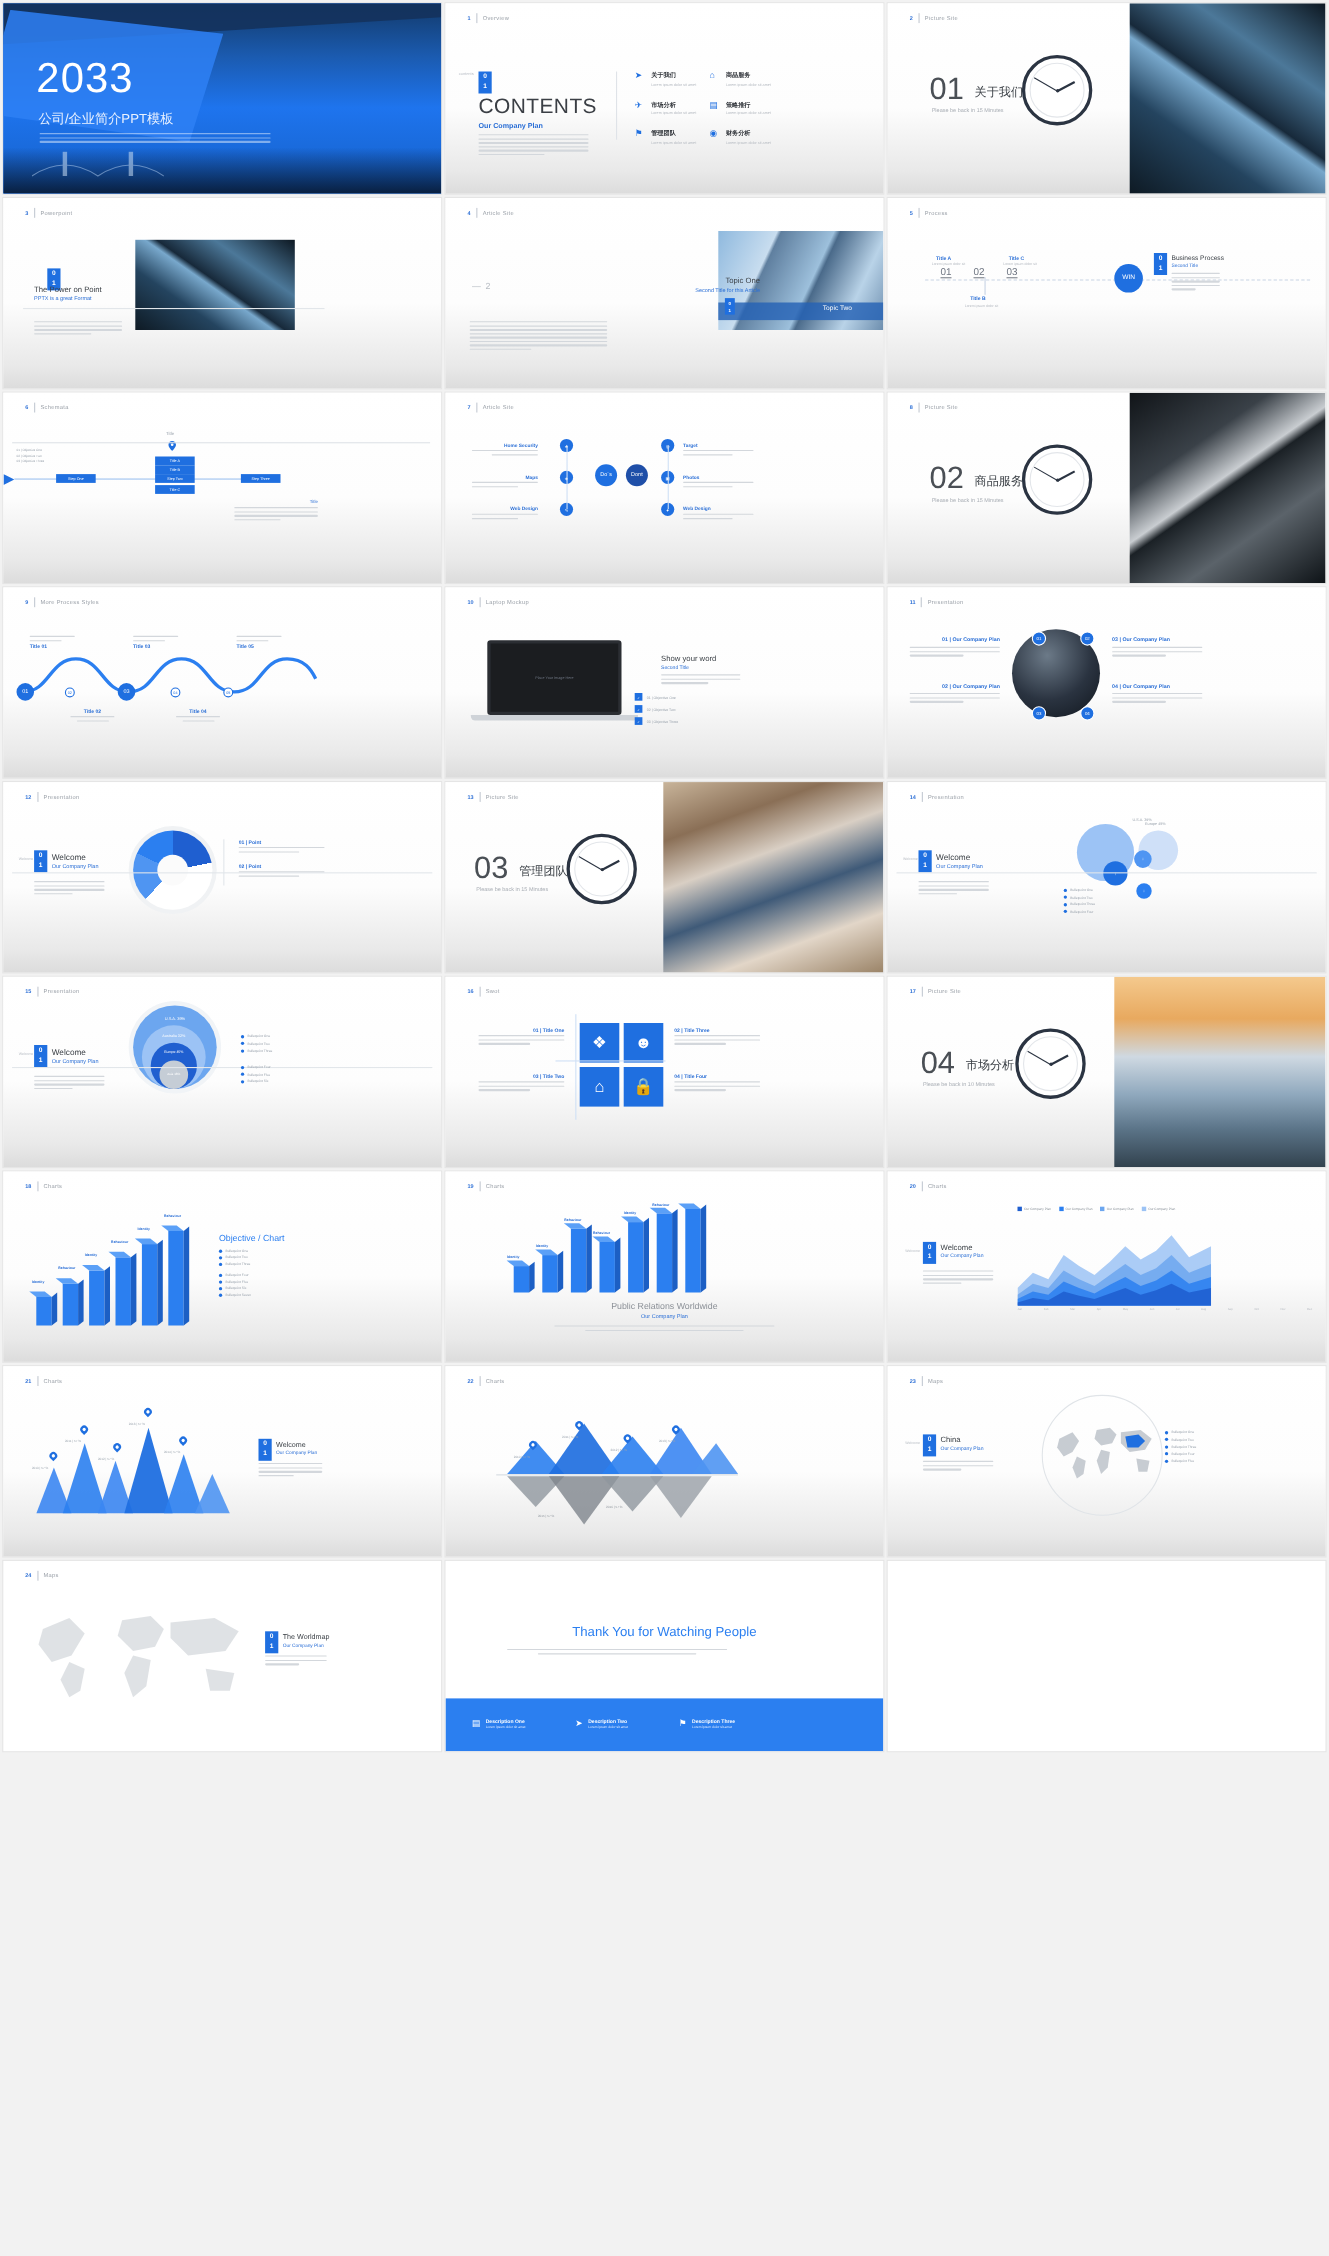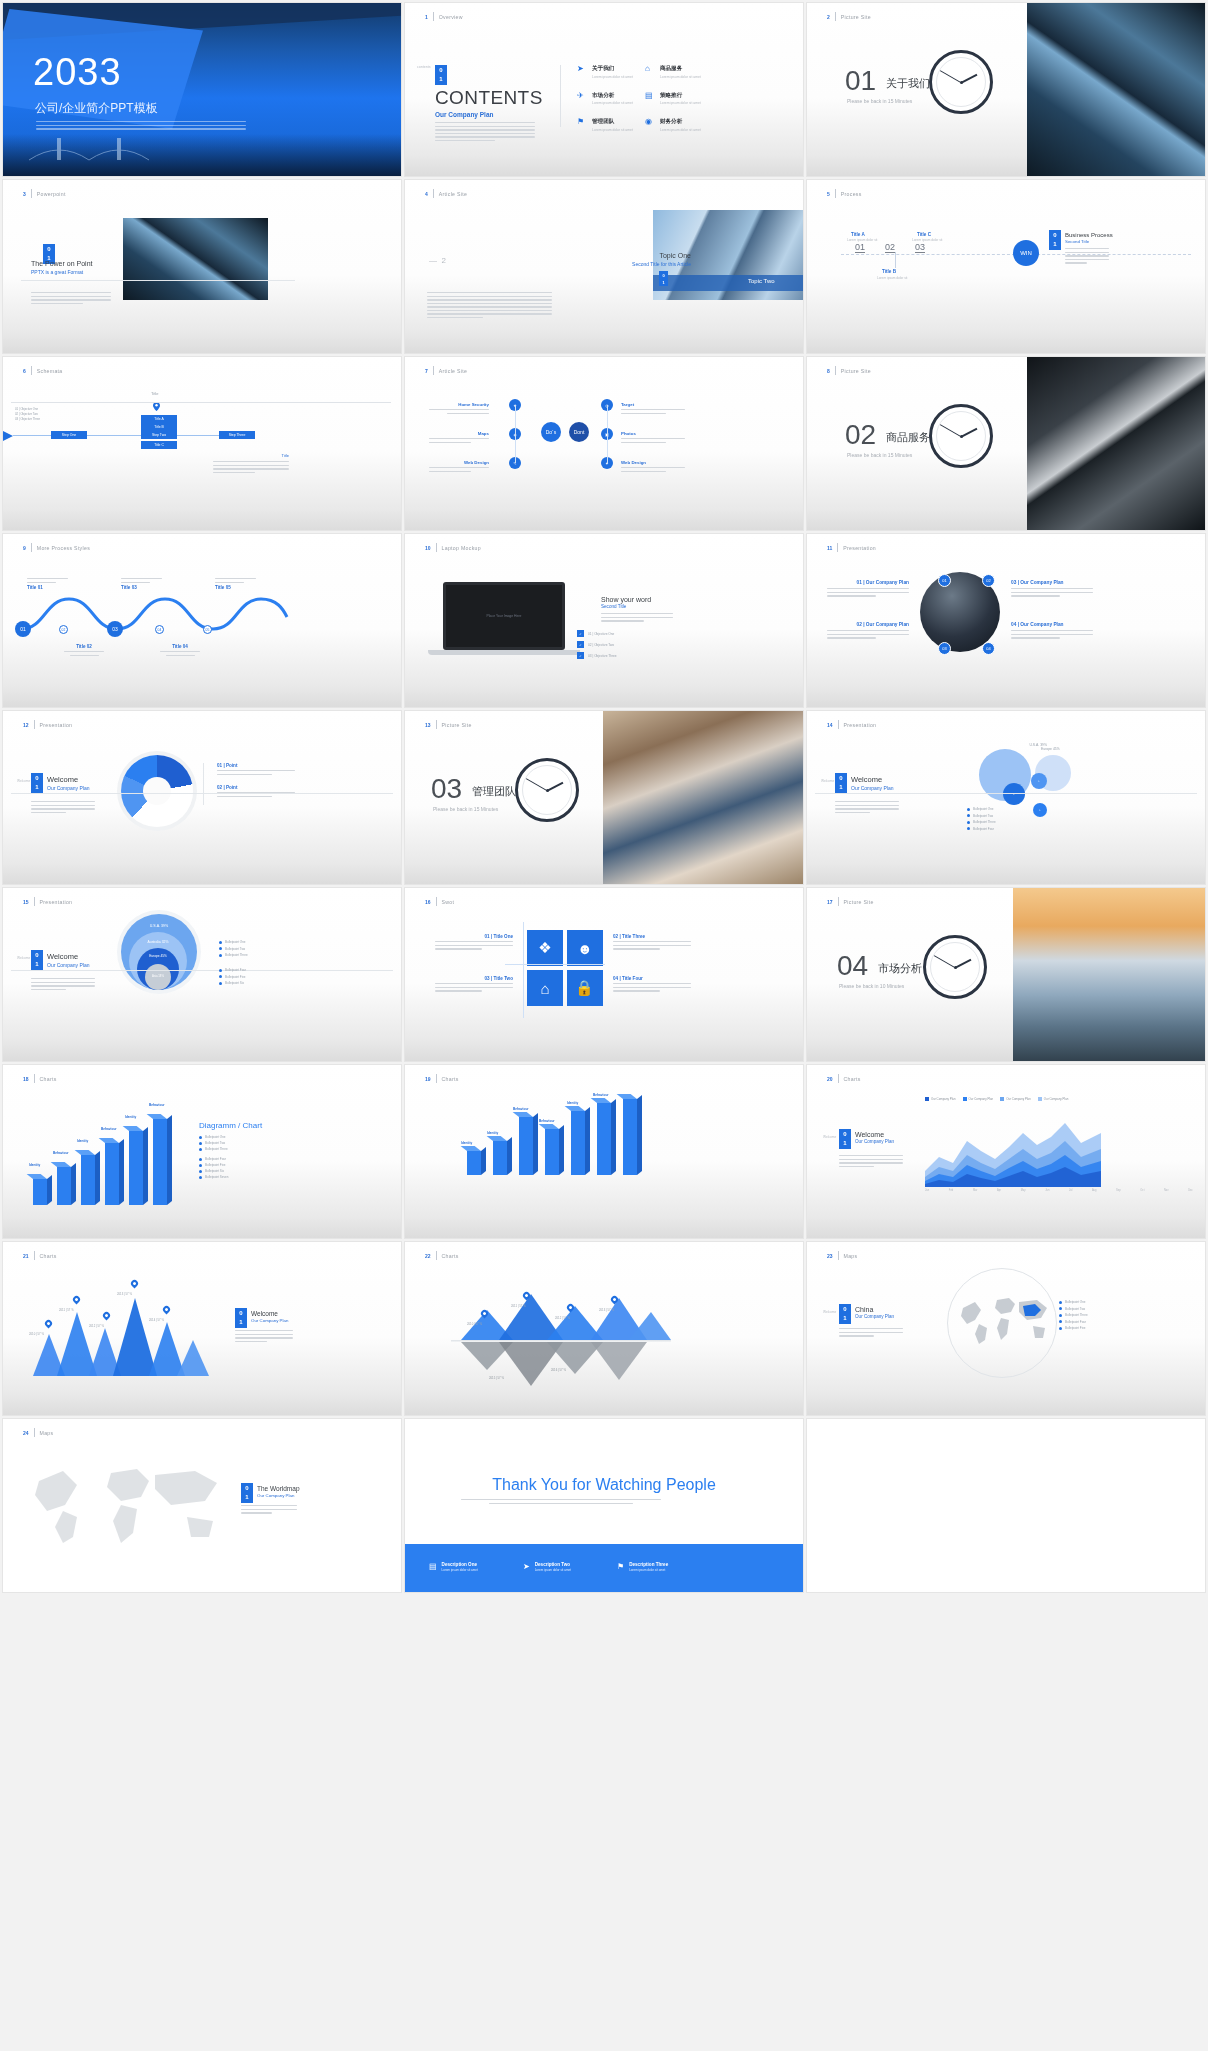--- a/index.html
+++ b/index.html
@@ -182,21 +182,21 @@
   
   .legend-pill { display:inline-flex; align-items:center; gap:2px; font-size:2.9px; color:#8d949c;}
   .legend-pill .sw2 { width:4px; height:4px; background:#2b7ff0; display:inline-block;}
 
   
   .mapcircle { position:absolute; left:140px; top:26px; width:110px; height:110px;
      border-radius:50%; border:1px solid #e0e4e8;}
 
   
   .ty h2 { position:absolute; left:0; right:0; top:57px; text-align:center;
-     font-size:16px; color:#2b7ff0; font-weight:400;}
+     font-size:12px; color:#2b7ff0; font-weight:400;}
   .ty .band { position:absolute; left:0; right:0; bottom:0; height:48px; background:#2b7ff0;}
   .ty .band .it { position:absolute; top:16px; display:flex; gap:5px; align-items:flex-start;}
   .ty .band .it .ic{ color:#fff; font-size:8px;}
   .ty .band .it b { display:block; font-size:4.6px; color:#fff;}
   .ty .band .it span{ display:block; font-size:3px; color:#dbe9ff; margin-top:1.5px;}
 
   .abs{position:absolute;}
 </style>
 </head>
 <body>
@@ -902,21 +902,21 @@
     <div class="bar3d" style="left:96px;height:74px"></div>
     <div class="bar3d" style="left:120px;height:86px"></div>
     <div class="barlbl" style="left:-4px;top:58px">Identity</div>
     <div class="barlbl" style="left:20px;top:46px">Behaviour</div>
     <div class="barlbl" style="left:44px;top:34px">Identity</div>
     <div class="barlbl" style="left:68px;top:22px">Behaviour</div>
     <div class="barlbl" style="left:92px;top:10px">Identity</div>
     <div class="barlbl" style="left:116px;top:-2px">Behaviour</div>
   </div>
   <div class="abs" style="left:196px;top:56px;width:94px">
-    <div style="font-size:8px;color:#2b7ff0;font-weight:400">Diagramm / Chart</div>
+    <div style="font-size:8px;color:#2b7ff0;font-weight:400">Objective / Chart</div>
     <div style="margin-top:5px;display:flex;flex-direction:column;gap:2px">
       <div style="display:flex;gap:3px;align-items:center">
             <span style="width:3px;height:3px;background:#1f6fe0;border-radius:50%"></span>
             <span style="font-size:3px;color:#9aa3ad">Bulletpoint One</span>
           </div>
       <div style="display:flex;gap:3px;align-items:center">
             <span style="width:3px;height:3px;background:#1f6fe0;border-radius:50%"></span>
             <span style="font-size:3px;color:#9aa3ad">Bulletpoint Two</span>
           </div>
       <div style="display:flex;gap:3px;align-items:center">
@@ -958,20 +958,28 @@
     <div class="bar3d" style="left:78px;height:46px"></div>
     <div class="bar3d" style="left:104px;height:64px"></div>
     <div class="bar3d" style="left:130px;height:72px"></div>
     <div class="bar3d" style="left:156px;height:76px"></div>
     <div class="barlbl" style="left:-6px;top:42px">Identity</div>
     <div class="barlbl" style="left:20px;top:32px">Identity</div>
     <div class="barlbl" style="left:46px;top:8px">Behaviour</div>
     <div class="barlbl" style="left:72px;top:20px">Behaviour</div>
     <div class="barlbl" style="left:100px;top:2px">Identity</div>
     <div class="barlbl" style="left:126px;top:-6px">Behaviour</div>
+  </div>
+  <div class="abs" style="left:0;right:0;top:118px;text-align:center">
+    <div style="font-size:8px;color:#8b9097;font-weight:400">Public Relations Worldwide</div>
+    <div style="font-size:5px;color:#2b6fd6;margin-top:2px">Our Company Plan</div>
+    <div class="lines" style="margin:5px auto 0;width:200px;align-items:center">
+          <i style="width:100%"></i>
+          <i style="width:72%"></i>
+        </div>
   </div>
 </div>
 
 <div class="slide">
   <div class="stag">
     <span class="num">20</span>
     <span class="bar"></span>
     <span class="lbl">Charts</span>
   </div>
   <div class="abs" style="left:118px;top:32px;display:flex;gap:7px">

